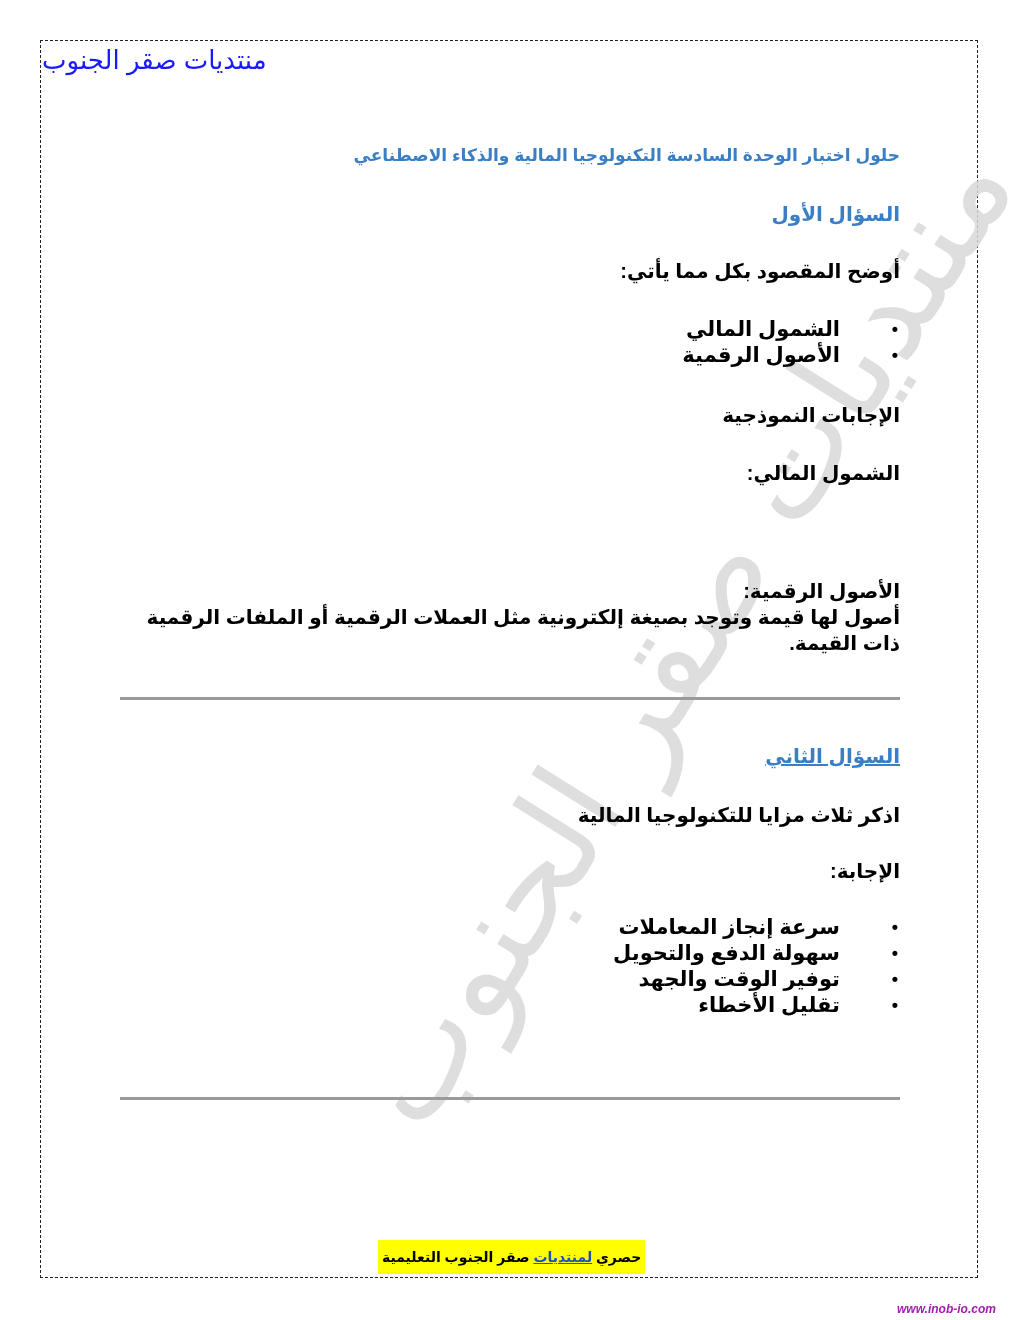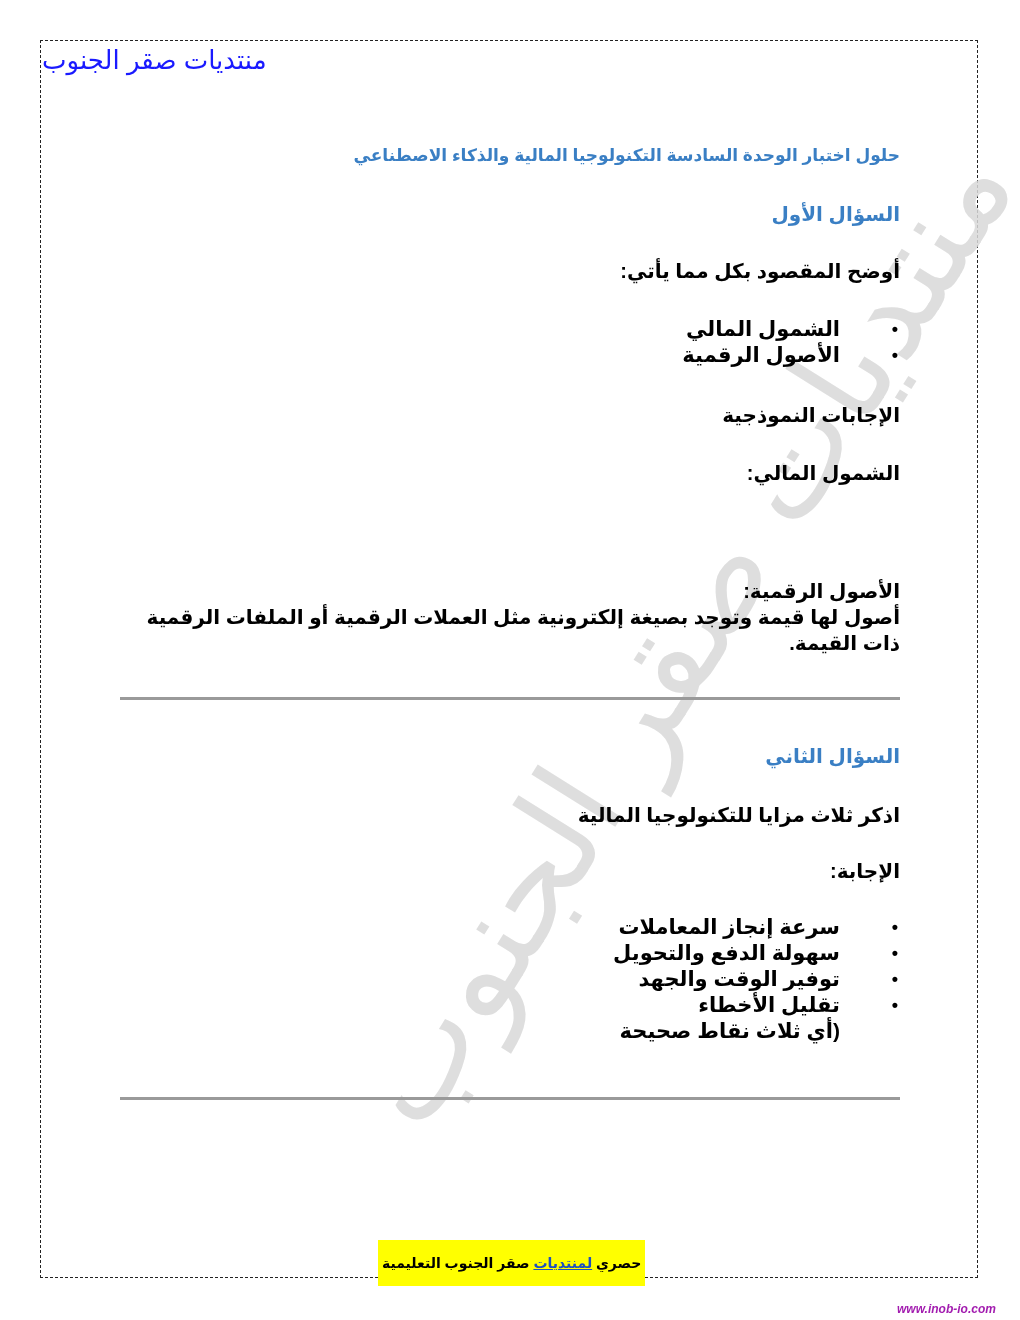--- a/index.html
+++ b/index.html
@@ -14,21 +14,21 @@
   .bold { font-weight: bold; font-size: 20px; line-height: 27px; }
   .bullets { position: absolute; right: 180px; direction: rtl; list-style: none; margin: 0; padding: 0; }
   .bullets li { position: relative; font-weight: bold; font-size: 21px; line-height: 26px; white-space: nowrap; text-align: right; }
   .bullets li .dot { position: absolute; right: -58px; top: 0; font-size: 18px; }
   .para { position: absolute; left: 140px; right: 120px; direction: rtl; 
           font-weight: bold; font-size: 20px; line-height: 26px; }
   .rule { position: absolute; left: 120px; width: 780px; height: 3px; background: #9a9a9a; }
   .watermark { position: absolute; left: 120px; top: 560px; font-size: 130px; color: #d9d9d9;
                transform: rotate(-58deg); transform-origin: center; direction: rtl; white-space: nowrap;
                font-weight: normal; opacity: 0.85; pointer-events: none; }
-  .footer-note { position: absolute; left: 378px; top: 1240px; background: #ffff00; padding: 15px 4px;
+  .footer-note { position: absolute; left: 378px; top: 1240px; background: #ffff00; padding: 9px 4px;
                  font-weight: bold; font-size: 14px; direction: rtl; white-space: nowrap; }
   .footer-note .link { color: #1f4fbf; text-decoration: underline; }
   .site-url { position: absolute; left: 897px; top: 1302px; font-size: 12px; font-weight: bold;
               font-style: italic; color: #a21caf; white-space: nowrap; }
 </style>
 </head>
 <body>
 
 <div class="frame"></div>
 
@@ -52,29 +52,28 @@
   <div>الشمول المالي:</div>
 </div>
 
 <div class="para" style="top:578px;">
   <div>الأصول الرقمية:</div>
   <div>أصول لها قيمة وتوجد بصيغة إلكترونية مثل العملات الرقمية أو الملفات الرقمية ذات القيمة.</div>
 </div>
 
 <div class="rule" style="top:697px;"></div>
 
-<div class="abs heading-blue" style="top:744px;">السؤال الثاني</div>
+<div class="abs heading-blue" style="top:744px;text-decoration:underline;">السؤال الثاني</div>
 <div class="abs bold" style="top:802px;">اذكر ثلاث مزايا للتكنولوجيا المالية</div>
 <div class="abs bold" style="top:858px;margin-left:11px;">الإجابة:</div>
 
 <ul class="bullets" style="top:914px;">
   <li><span class="dot">•</span><span>سرعة إنجاز المعاملات</span></li>
   <li><span class="dot">•</span><span>سهولة الدفع والتحويل</span></li>
   <li><span class="dot">•</span><span>توفير الوقت والجهد</span></li>
   <li><span class="dot">•</span><span>تقليل الأخطاء</span></li>
-  <li><span>(أي ثلاث نقاط صحيحة</span></li>
 </ul>
 
 <div class="rule" style="top:1097px;"></div>
 
 <div class="footer-note"><span>حصري </span><span class="link">لمنتديات</span><span> صقر الجنوب التعليمية</span></div>
 
 <div class="site-url">www.inob-io.com</div>
 
 </body></html>

